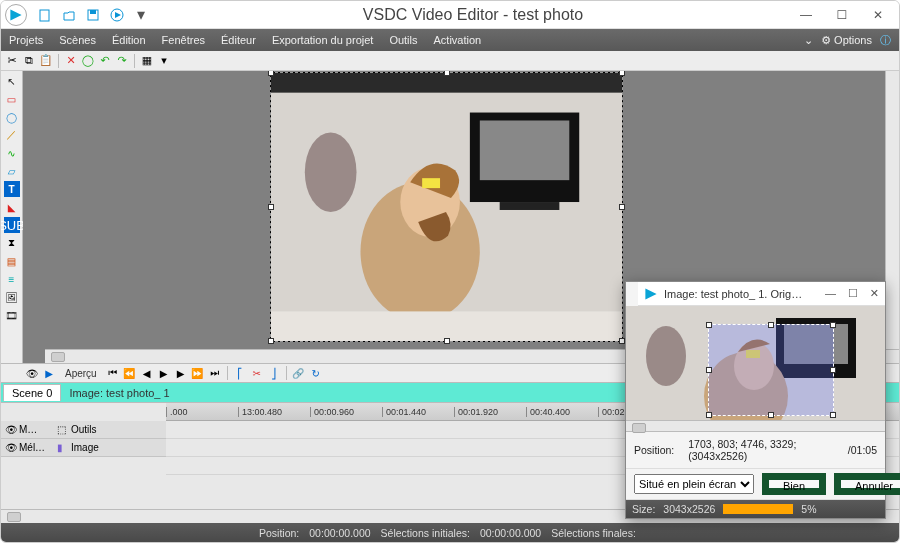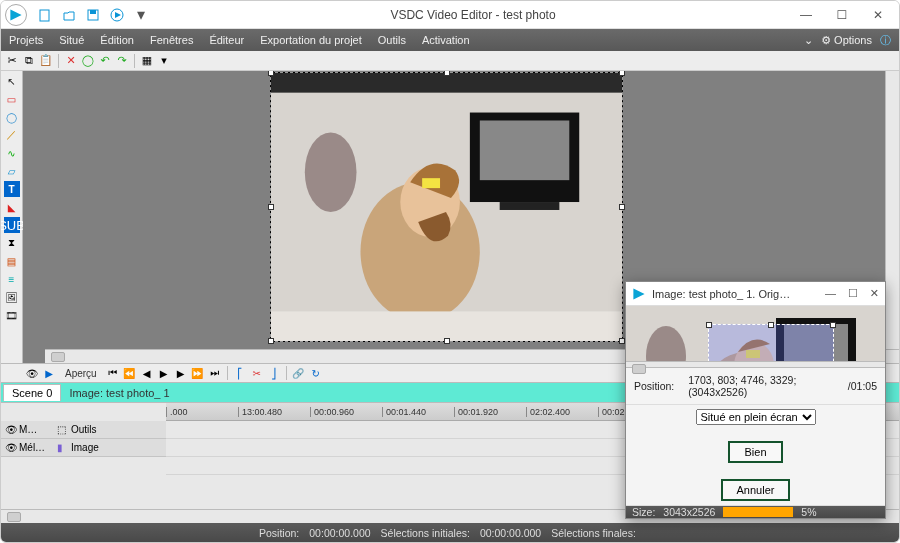--- a/index.html
+++ b/index.html
@@ -2,21 +2,21 @@
 <html><head>
 <meta charset="utf-8">
 <style>
 * { margin: 0; padding: 0; box-sizing: border-box; font-family: 'Segoe UI', Tahoma, sans-serif; }
 body { width: 900px; height: 543px; overflow: hidden; background: #fff; border-radius: 6px; border: 1px solid #ccc; }
 .titlebar { height: 28px; background: #fff; display: flex; align-items: center; padding: 0 4px; border-bottom: 1px solid #e0e0e0; }
 .titlebar .logo { width: 22px; height: 22px; border-radius: 50%; border: 1px solid #aaa; display: flex; align-items: center; justify-content: center; margin-right: 10px; }
 .titlebar .logo svg { width: 14px; height: 14px; }
 .qat { display: flex; gap: 8px; align-items: center; }
 .qat .qicon { width: 16px; height: 16px; display: flex; align-items: center; justify-content: center; color: #0a94d6; cursor: pointer; }
-.title-text { flex: 1; text-align: center; font-size: 12px; color: #444; }
+.title-text { flex: 1; text-align: center; font-size: 16px; color: #444; }
 .winctrl { display: flex; gap: 18px; margin-right: 8px; color: #555; font-size: 12px; }
 .winctrl span { cursor: pointer; width: 18px; text-align: center; }
 .menubar { height: 22px; background: linear-gradient(#6a6a6a,#585858); display: flex; align-items: center; padding: 0 8px; color: #eee; font-size: 11px; }
 .menubar .mitem { margin-right: 16px; cursor: pointer; }
 .menubar .spacer { flex: 1; }
 .menubar .ricon { margin-left: 8px; cursor: pointer; display: flex; align-items: center; gap: 3px; }
 .toolbar2 { height: 20px; background: #ededed; border-bottom: 1px solid #ccc; display: flex; align-items: center; padding: 0 4px; gap: 3px; }
 .toolbar2 .ticon { width: 14px; height: 14px; cursor: pointer; display: flex; align-items: center; justify-content: center; font-size: 11px; }
 .sep { width: 1px; height: 14px; background: #bbb; margin: 0 2px; }
 .workspace { display: flex; height: 292px; background: #808080; }
@@ -40,33 +40,33 @@
 .ruler .tick { flex: 0 0 72px; border-left: 1px solid #888; padding-left: 3px; }
 .trackhead { position: absolute; left: 0; top: 18px; width: 165px; background: #ddd; font-size: 10px; }
 .trackhead .row { height: 18px; border-bottom: 1px solid #c4c4c4; display: flex; align-items: center; padding: 0 4px; gap: 4px; }
 .trackarea { position: absolute; left: 165px; top: 18px; right: 0; }
 .trackarea .trow { height: 18px; border-bottom: 1px solid #d4d4d4; position: relative; }
 .clip { position: absolute; left: 8px; top: 1px; width: 440px; height: 15px; background: linear-gradient(#b79cff,#9a7de6); border: 1px solid #6a4fc4; border-radius: 2px; font-size: 10px; color: #222; padding-left: 18px; display: flex; align-items: center; }
 .clip::before { content: ''; position: absolute; left: 2px; top: 1px; width: 12px; height: 12px; background: #7a5fd4; }
 .tl-hscroll { position: absolute; bottom: 0; left: 0; right: 0; height: 14px; background: #e8e8e8; border-top: 1px solid #bbb; }
 .statusbar { height: 20px; background: linear-gradient(#5a5a5a,#484848); color: #ddd; font-size: 10.5px; display: flex; align-items: center; padding: 0 8px; gap: 10px; }
 .popup { position: absolute; left: 625px; top: 281px; width: 261px; height: 238px; background: #f4f4f4; border: 1px solid #888; box-shadow: 0 4px 14px rgba(0,0,0,.4); display: flex; flex-direction: column; }
-.popup .ptitle { height: 24px; background: #fff; display: flex; align-items: center; padding: 8px 6px; font-size: 11px; border-bottom: 1px solid #ddd; }
+.popup .ptitle { height: 24px; background: #fff; display: flex; align-items: center; padding: 8px 6px; font-size: 11px; border-bottom: 1px solid #ddd; margin-left: 12px; }
 .popup .ptitle .plogo { width: 14px; height: 14px; margin-right: 6px; }
 .popup .ptitle .pt { flex: 1; color: #333; }
 .popup .ptitle .pwin { display: flex; gap: 12px; color: #555; font-size: 11px; }
 .popup .ptitle .pwin span { cursor: pointer; }
 .popup .ppreview { height: 128px; background: #333; margin: 0; position: relative; overflow: hidden; }
 .popup .sel { position: absolute; left: 82px; top: 18px; width: 126px; height: 92px; border: 1px dashed #fff; background: rgba(100,120,255,.28); }
 .popup .pscroll { height: 14px; background: #e8e8e8; border-top: 1px solid #bbb; border-bottom: 1px solid #bbb; position: relative; }
 .popup .pthumb { position: absolute; left: 6px; top: 2px; width: 14px; height: 10px; background: #cfcfcf; border: 1px solid #aaa; border-radius: 2px; }
 .popup .pinfo { padding: 6px 8px; font-size: 10.5px; color: #222; display: flex; align-items: center; border-bottom: 1px solid #ddd; }
-.popup .pcombo { padding: 4px 8px; display: flex; align-items: center; gap: 16px; border-bottom: 1px solid #ddd; flex-direction: column; }
+.popup .pcombo { padding: 4px 8px; display: flex; align-items: center; gap: 8px; border-bottom: 1px solid #ddd; }
 .popup .pcombo select { flex: 1; font-size: 11px; height: 20px; }
-.popup .pcombo button, .popup .pbtns button { font-size: 11px; height: 22px; padding: 0 14px; background: #f8f8f8; border: 2px solid #14532d; cursor: pointer; text-align: right; }
+.popup .pcombo button, .popup .pbtns button { font-size: 11px; height: 22px; padding: 0 14px; background: #f8f8f8; border: 7px solid #14532d; cursor: pointer; text-align: right; }
 .popup .pstatus { height: 20px; background: linear-gradient(#5a5a5a,#484848); color: #ddd; font-size: 10.5px; display: flex; align-items: center; padding: 0 6px; gap: 8px; }
 .pbar { width: 70px; height: 10px; background: #ffa500; }
 svg { display: block; }
 </style>
 </head>
 <body>
 
 <div class="titlebar">
   <div class="logo">
     <svg viewBox="0 0 10 10">
@@ -101,21 +101,21 @@
   <div class="title-text">VSDC Video Editor - test photo</div>
   <div class="winctrl">
     <span>—</span>
     <span>☐</span>
     <span>✕</span>
   </div>
 </div>
 
 <div class="menubar">
   <span class="mitem">Projets</span>
-  <span class="mitem">Situé</span>
+  <span class="mitem">Scènes</span>
   <span class="mitem">Édition</span>
   <span class="mitem">Fenêtres</span>
   <span class="mitem">Éditeur</span>
   <span class="mitem">Exportation du projet</span>
   <span class="mitem">Outils</span>
   <span class="mitem">Activation</span>
   <span class="spacer"></span>
   <span class="ricon">⌄</span>
   <span class="ricon">⚙ <span>Options</span></span>
   <span class="ricon" style="color:#6cf">ⓘ</span>
@@ -209,21 +209,21 @@
   <span class="crumb">Image: test photo_ 1</span>
 </div>
 
 <div class="timeline">
   <div class="ruler">
     <span class="tick">.000</span>
     <span class="tick">13:00.480</span>
     <span class="tick">00:00.960</span>
     <span class="tick">00:01.440</span>
     <span class="tick">00:01.920</span>
-    <span class="tick">02:02.400</span>
+    <span class="tick">00:40.400</span>
     <span class="tick">00:02.880</span>
     <span class="tick">00:03.36</span>
   </div>
   <div class="trackhead">
     <div class="row">
       <span style="width:10px">👁</span>
       <span style="width:34px">M…</span>
       <span style="width:10px">⬚</span>
       <span>Outils</span>
     </div>

